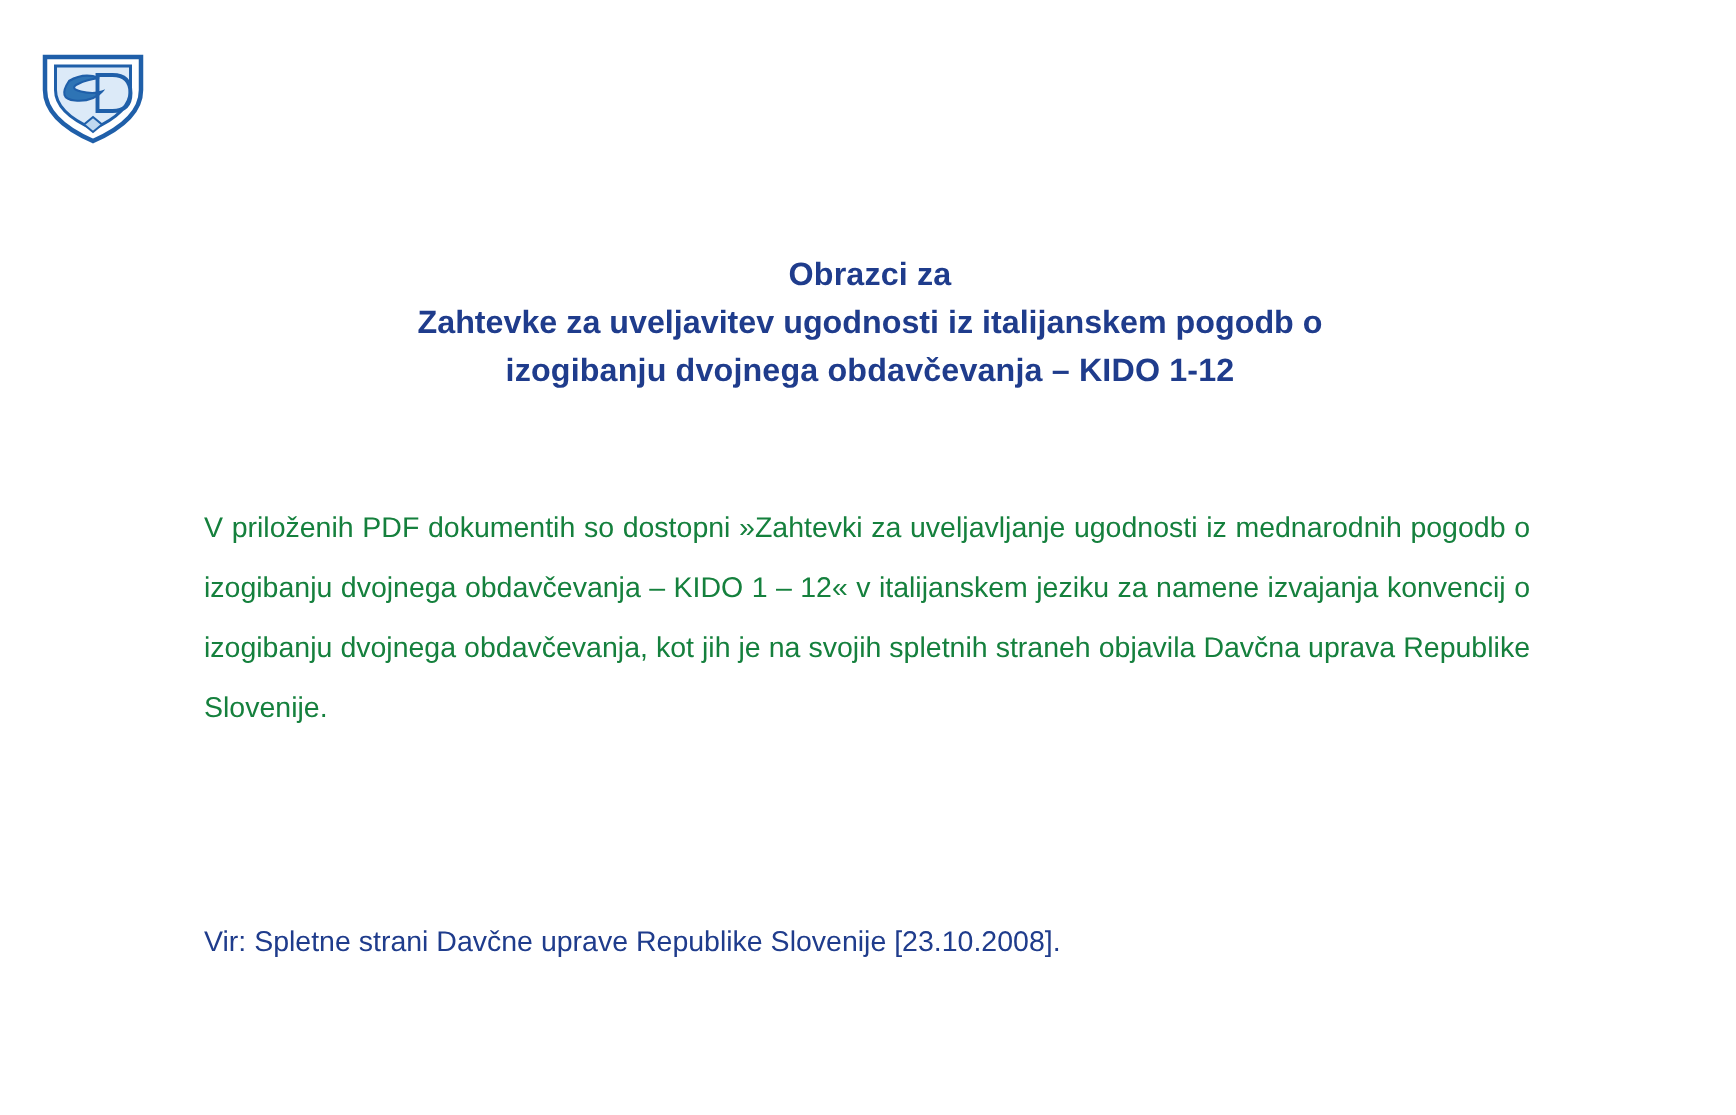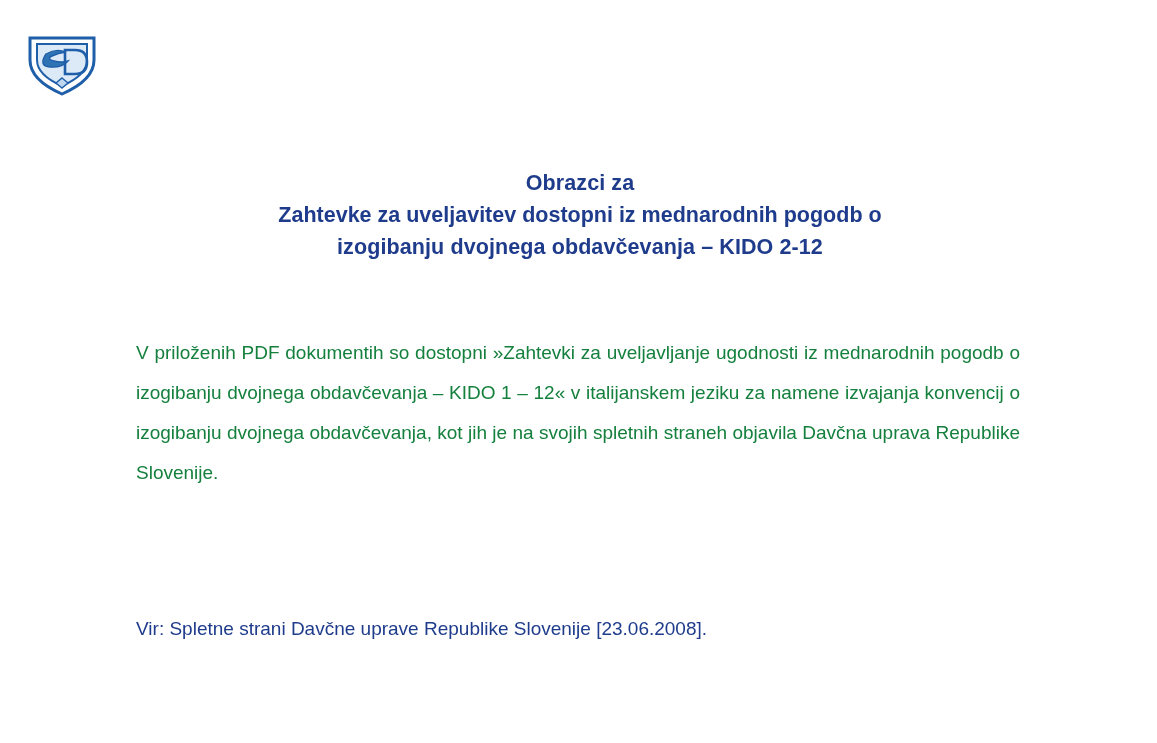--- a/index.html
+++ b/index.html
@@ -98,25 +98,25 @@
       <path d="M24 26 q10 -6 20 -2 q-8 1 -14 4 q-6 3 2 5 q8 2 14 0 q-6 7 -18 6 q-12 -1 -4 -13 z" fill="#2E74B5" stroke="#1F5FA9" stroke-width="1.4"></path>
 
       <path d="M43 22 l10 0 q12 0 12 12 q0 12 -12 12 l-10 0 z" fill="none" stroke="#1F5FA9" stroke-width="2.6"></path>
 
       <path d="M40 50 l6 5 l-6 5 l-6 -5 z" fill="#BFD8F0" stroke="#1F5FA9" stroke-width="1.4"></path>
     </svg>
   </div>
 
   <div class="title-block">
     <span class="title-line l1">Obrazci za</span>
-    <span class="title-line l2">Zahtevke za uveljavitev dostopni iz mednarodnih pogodb o</span>
-    <span class="title-line l3">izogibanju dvojnega obdavčevanja – KIDO 2-12</span>
+    <span class="title-line l2">Zahtevke za uveljavitev ugodnosti iz italijanskem pogodb o</span>
+    <span class="title-line l3">izogibanju dvojnega obdavčevanja – KIDO 1-12</span>
   </div>
 
   <div class="body-block">
     <p>V priloženih PDF dokumentih so dostopni »Zahtevki za uveljavljanje ugodnosti iz mednarodnih pogodb o izogibanju dvojnega obdavčevanja – KIDO 1 – 12« v italijanskem jeziku za namene izvajanja konvencij o izogibanju dvojnega obdavčevanja, kot jih je na svojih spletnih straneh objavila Davčna uprava Republike Slovenije.</p>
   </div>
 
   <div class="source-block">
-    <span>Vir: Spletne strani Davčne uprave Republike Slovenije [23.06.2008].</span>
+    <span>Vir: Spletne strani Davčne uprave Republike Slovenije [23.10.2008].</span>
   </div>
 
 </div>
 
 </body></html>

